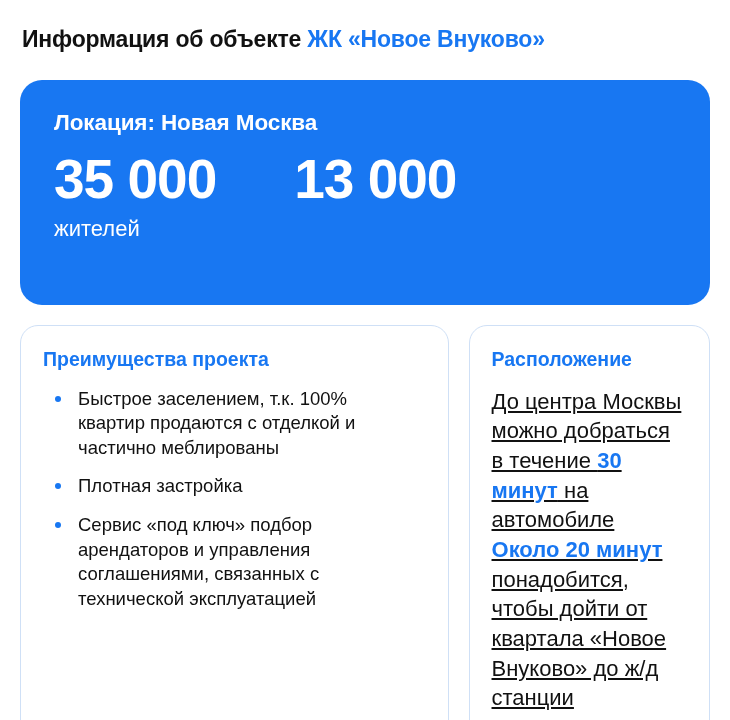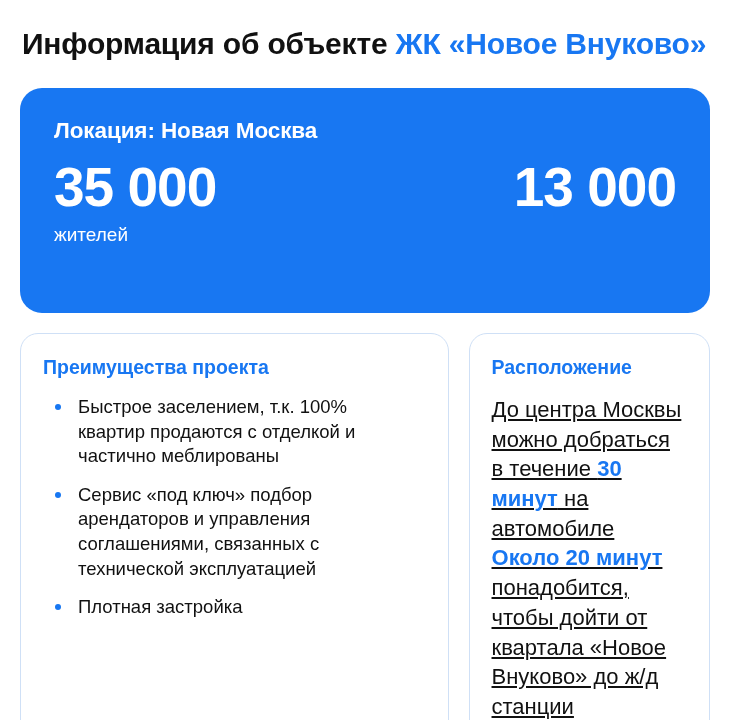--- a/index.html
+++ b/index.html
@@ -17,21 +17,21 @@
   .page {
     position: relative;
     width: 730px;
     height: 720px;
     box-sizing: border-box;
     padding: 26px 20px 0 20px;
   }
 
   
   .title {
-    font-size: 30px;
+    font-size: 23px;
     font-weight: bold;
     letter-spacing: -0.2px;
     line-height: 1.2;
     margin: 0 0 0 2px;
     white-space: nowrap;
   }
   .title .accent {
     color: #1877f2;
   }
 
@@ -47,31 +47,30 @@
   }
   .hero-location {
     font-size: 22.5px;
     font-weight: bold;
     margin: 0 0 16px 0;
     letter-spacing: -0.1px;
   }
   .stats {
     display: flex;
     gap: 78px;
-    justify-content: space-between;
   }
   .stat-value {
     font-size: 55px;
     font-weight: bold;
     line-height: 1.0;
     letter-spacing: -1px;
     white-space: nowrap;
   }
   .stat-label {
-    font-size: 19px;
+    font-size: 22px;
     margin-top: 9px;
     font-weight: normal;
   }
 
   
   .cards {
     display: flex;
     gap: 20px;
     margin-top: 20px;
   }
@@ -149,22 +148,22 @@
       </div>
     </div>
   </section>
 
   <div class="cards">
 
     <section class="card card-left">
       <h2 class="card-heading">Преимущества проекта</h2>
       <ul class="bullets">
         <li><span class="dot"></span><span>Быстрое заселением, т.к. 100% квартир продаются с отделкой и частично меблированы</span></li>
+        <li><span class="dot"></span><span>Плотная застройка</span></li>
         <li><span class="dot"></span><span>Сервис «под ключ» подбор арендаторов и управления соглашениями, связанных с технической эксплуатацией</span></li>
-        <li><span class="dot"></span><span>Плотная застройка</span></li>
       </ul>
     </section>
 
     <section class="card card-right">
       <h2 class="card-heading">Расположение</h2>
       <p class="para"><span>До центра Москвы можно добраться в течение </span><b>30 минут</b><span> на автомобиле </span><b>Около 20 минут</b><span> понадобится, чтобы дойти от квартала «Новое Внуково» до ж/д станции «Кокошкино».</span></p>
     </section>
 
   </div>
 </div>

